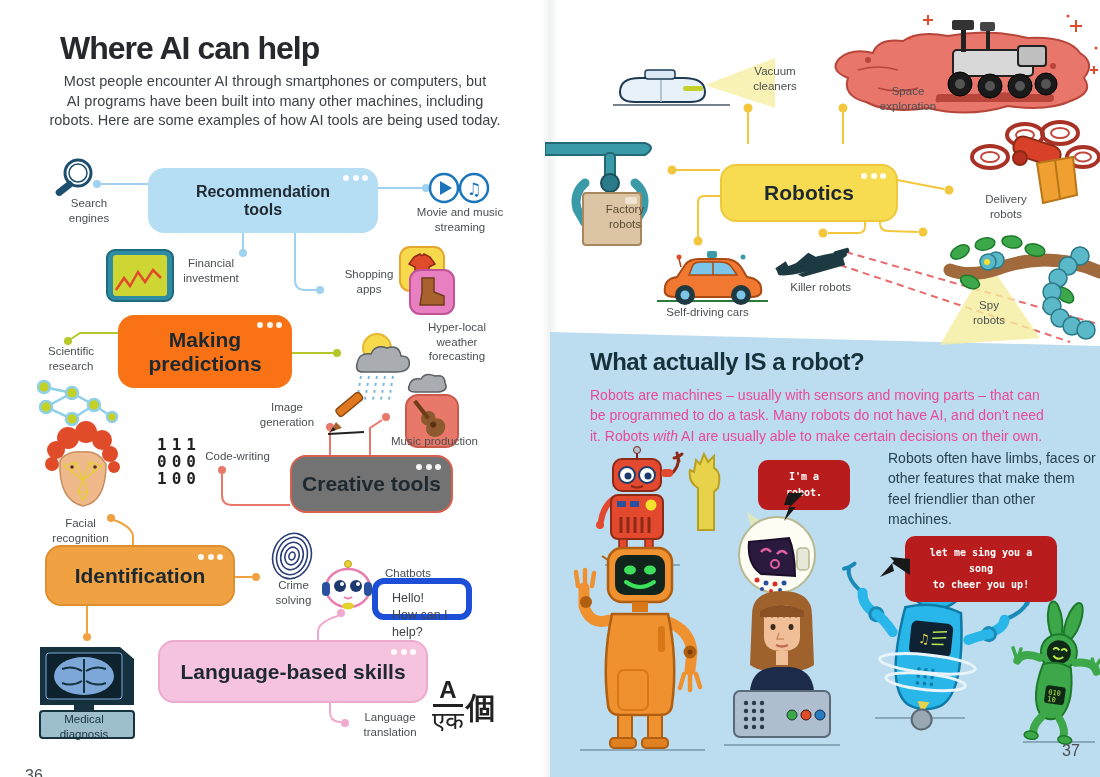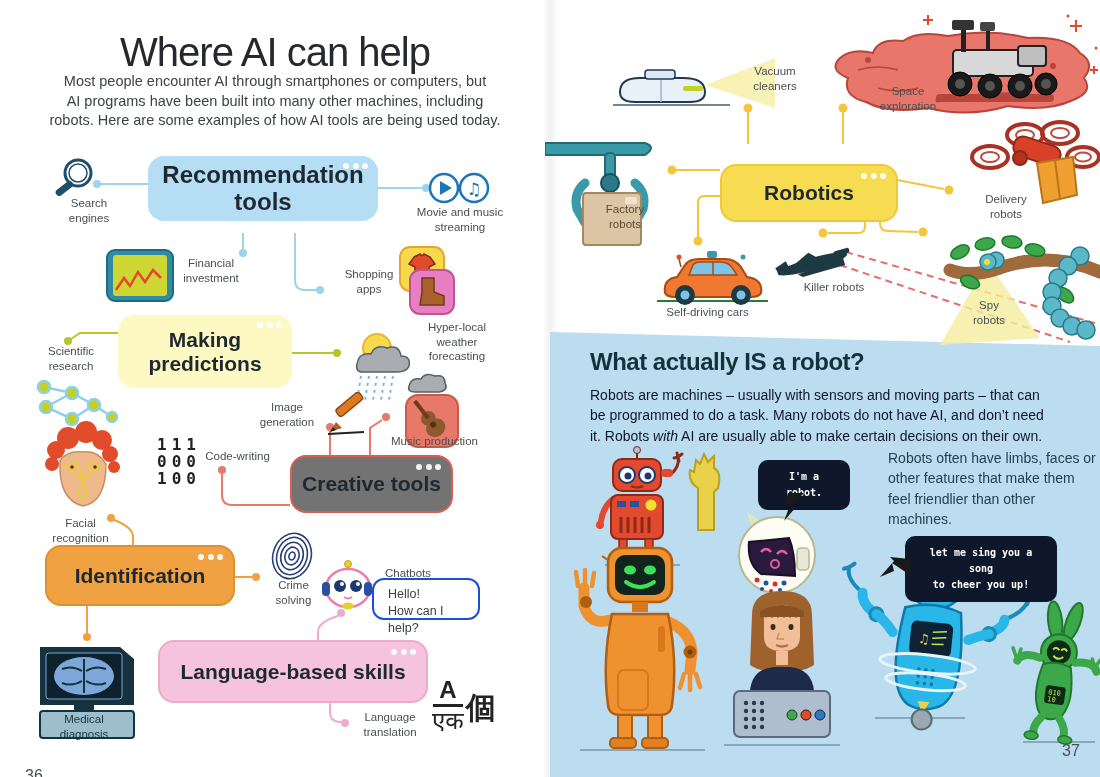--- a/index.html
+++ b/index.html
@@ -2,41 +2,41 @@
 <html><head>
 <meta charset="utf-8">
 <style>
   html,body{margin:0;padding:0;background:#fff;}
   .page{position:relative;width:1100px;height:777px;background:#ffffff;overflow:hidden;
         font-family:"Liberation Sans",sans-serif;}
   .abs{position:absolute;}
   svg{display:block;}
   .fold{position:absolute;left:542px;top:0;width:16px;height:777px;
         background:linear-gradient(90deg,rgba(0,0,0,0),rgba(60,70,80,.08) 50%,rgba(0,0,0,0));pointer-events:none;}
-  .title{position:absolute;left:60px;top:30px;width:430px;text-align:center;
-         font-weight:normal;font-size:40px;letter-spacing:-1px;color:#26282d;}
+  .title{position:absolute;left:60px;top:30px;width:430px;
+         font-weight:bold;font-size:32px;letter-spacing:-1px;color:#26282d;}
   .intro{position:absolute;left:35px;top:72px;width:480px;text-align:center;
          font-size:14.5px;line-height:1.35;color:#3c4246;white-space:pre-line;}
   .lbl{position:absolute;font-size:11.5px;line-height:1.28;color:#4a4f52;text-align:center;white-space:pre-line;z-index:4;}
   .box{position:absolute;border-radius:16px;display:flex;align-items:center;justify-content:center;
        text-align:center;font-weight:bold;color:#1e2830;line-height:1.1;z-index:3;box-sizing:border-box;}
   .dots{position:absolute;top:7px;right:10px;display:flex;gap:3.5px;}
   .dots i{width:6px;height:6px;border-radius:50%;background:rgba(255,255,255,.92);display:block;}
-  .bubble{position:absolute;background:#0f172a;color:#fff;font-family:"DejaVu Sans Mono",monospace;
+  .bubble{position:absolute;background:#b91c1c;color:#fff;font-family:"DejaVu Sans Mono",monospace;
           font-weight:bold;font-size:10px;line-height:1.6;padding:9px 12px;border-radius:10px;
           text-align:center;white-space:pre-line;z-index:6;}
   .binary{position:absolute;font-family:"DejaVu Sans Mono",monospace;font-weight:bold;font-size:16px;
           letter-spacing:5px;line-height:1.05;color:#222;white-space:pre-line;z-index:4;}
   .pagenum{position:absolute;font-size:16px;color:#4a4f52;z-index:6;}
   .panel{position:absolute;left:550px;top:320px;width:550px;height:457px;background:#bcdcf0;
          clip-path:polygon(0 12px,100% 26px,100% 100%,0 100%);z-index:1;}
   .panel-head{position:absolute;left:590px;top:348px;font-weight:bold;font-size:24px;
               letter-spacing:-.5px;color:#15323c;z-index:2;}
   .panel-body{position:absolute;left:590px;top:385px;width:460px;font-size:14px;line-height:1.45;
-              color:#0f172a;z-index:2;}
+              color:#ec4899;z-index:2;}
   .sidenote{position:absolute;left:888px;top:448px;width:212px;font-size:14px;line-height:1.45;
             color:#23414f;z-index:2;}
   .speechtail{position:absolute;z-index:6;}
   .transglyph{position:absolute;z-index:4;color:#222;display:flex;align-items:flex-start;gap:2px;}
   .transglyph .col{display:flex;flex-direction:column;align-items:center;line-height:1;}
   .transglyph .latin{font-weight:bold;font-size:24px;}
   .transglyph .bar{width:30px;height:3px;background:#222;margin:2px 0;}
   .transglyph .hindi{font-size:24px;font-weight:normal;}
   .transglyph .cjk{font-size:30px;font-weight:bold;margin-top:10px;}
 </style>
@@ -79,30 +79,30 @@
       <circle cx="341" cy="613" r="4" fill="#f0a9cf"></circle>
     <path d="M330 703 L330 712 Q330 721 339 722 L341 722" stroke="#f0a9cf" stroke-width="2"></path>
       <circle cx="345" cy="723" r="4" fill="#f0a9cf"></circle>
   </svg>
 
   <div class="title">Where AI can help</div>
   <div class="intro">Most people encounter AI through smartphones or computers, but
 AI programs have been built into many other machines, including
 robots. Here are some examples of how AI tools are being used today.</div>
 
-  <div class="box" style="left:148px;top:156px;width:230px;height:65px;background:#b5ddf4;font-size:24px;">
+  <div class="box" style="left:148px;top:168px;width:230px;height:65px;background:#b5ddf4;font-size:16px;">
     <div class="dots">
         <i></i>
         <i></i>
         <i></i>
       </div>
     <span style="white-space:pre-line;">Recommendation
 tools</span>
   </div>
-  <div class="box" style="left:118px;top:315px;width:174px;height:73px;background:#fef9c3;font-size:21px;">
+  <div class="box" style="left:118px;top:315px;width:174px;height:73px;background:#f97316;font-size:21px;">
     <div class="dots">
         <i></i>
         <i></i>
         <i></i>
       </div>
     <span style="white-space:pre-line;">Making
 predictions</span>
   </div>
   <div class="box" style="left:290px;top:455px;width:163px;height:58px;background:#737373;border:2px solid #d95f50;font-size:21px;">
     <div class="dots">
@@ -263,21 +263,21 @@
     <rect x="4" y="22" width="8" height="14" rx="4" fill="#2a50a0"></rect>
     <rect x="46" y="22" width="8" height="14" rx="4" fill="#2a50a0"></rect>
     <circle cx="22" cy="26" r="6" fill="#1d3a6e"></circle>
       <circle cx="38" cy="26" r="6" fill="#1d3a6e"></circle>
     <circle cx="24" cy="24" r="2" fill="#fff"></circle>
       <circle cx="40" cy="24" r="2" fill="#fff"></circle>
     <path d="M26 37 Q30 40 34 37" stroke="#e87fb0" stroke-width="2" fill="none"></path>
     <ellipse cx="30" cy="46" rx="6" ry="3.5" fill="#e5d22e"></ellipse>
   </svg>
   <div class="lbl" style="left:378px;top:558px;width:60px;margin-top:8px;">Chatbots</div>
-  <div class="abs" style="left:372px;top:578px;width:108px;height:42px;background:#fff;border:2px solid #1d4ed8;border-radius:12px;
+  <div class="abs" style="left:372px;top:578px;width:100px;height:42px;background:#fff;border:6px solid #1d4ed8;border-radius:12px;
               font-size:12.5px;color:#3c4246;padding:6px 6px 4px 14px;white-space:pre-line;z-index:4;line-height:1.35;box-sizing:border-box;">Hello!
 How can I help?</div>
 
   <svg class="abs" style="left:32px;top:643px;z-index:2;" width="110" height="97" viewBox="0 0 110 97">
     <path d="M8 4 H88 L102 16 V62 H8 Z" fill="#16323e"></path>
     <rect x="14" y="10" width="76" height="46" rx="3" fill="#0d222c" stroke="#7da7d9" stroke-width="1"></rect>
     <ellipse cx="52" cy="33" rx="30" ry="19" fill="#7da7d9"></ellipse>
     <path d="M52 16 V50 M30 26 Q40 22 50 28 M54 28 Q64 22 74 26 M30 40 Q40 44 50 38 M54 38 Q64 44 74 40" stroke="#16323e" stroke-width="2" fill="none"></path>
     <rect x="42" y="62" width="20" height="6" fill="#16323e"></rect>
     <rect x="8" y="68" width="94" height="27" rx="3" fill="#9dbecd" stroke="#16323e" stroke-width="2"></rect>
@@ -440,21 +440,21 @@
   <svg class="abs" style="left:765px;top:230px;z-index:2;" width="95" height="65" viewBox="0 0 95 65">
     <g transform="rotate(-16 47 32)" fill="#1d3a42">
       <ellipse cx="47" cy="34" rx="36" ry="6"></ellipse>
       <polygon points="20,34 46,22 58,34"></polygon>
       <polygon points="30,40 78,36 78,44 34,44"></polygon>
       <polygon points="10,28 22,24 24,34 12,36"></polygon>
       <rect x="70" y="28" width="16" height="5" rx="2"></rect>
       <circle cx="14" cy="33" r="3"></circle>
     </g>
   </svg>
-  <div class="lbl" style="left:784px;top:280px;width:100px;">Killer robots</div>
+  <div class="lbl" style="left:751px;top:280px;width:100px;text-align:right;">Killer robots</div>
 
   <svg class="abs" style="left:930px;top:210px;z-index:3;" width="170" height="145" viewBox="0 0 170 145">
     <polygon points="58,52 10,135 110,128" fill="#f5ee9e" opacity="0.8"></polygon>
     <path d="M170 62 Q120 40 70 58 Q40 68 20 60" stroke="#a06a3c" stroke-width="13" fill="none" stroke-linecap="round"></path>
     <g fill="#3da84a" stroke="#1d7a2a" stroke-width="1.5">
       <ellipse cx="30" cy="42" rx="10" ry="6" transform="rotate(-30 30 42)"></ellipse>
       <ellipse cx="55" cy="34" rx="10" ry="6" transform="rotate(-12 55 34)"></ellipse>
       <ellipse cx="82" cy="32" rx="10" ry="6" transform="rotate(8 82 32)"></ellipse>
       <ellipse cx="40" cy="72" rx="10" ry="6" transform="rotate(24 40 72)"></ellipse>
       <ellipse cx="105" cy="40" rx="10" ry="6" transform="rotate(14 105 40)"></ellipse>

